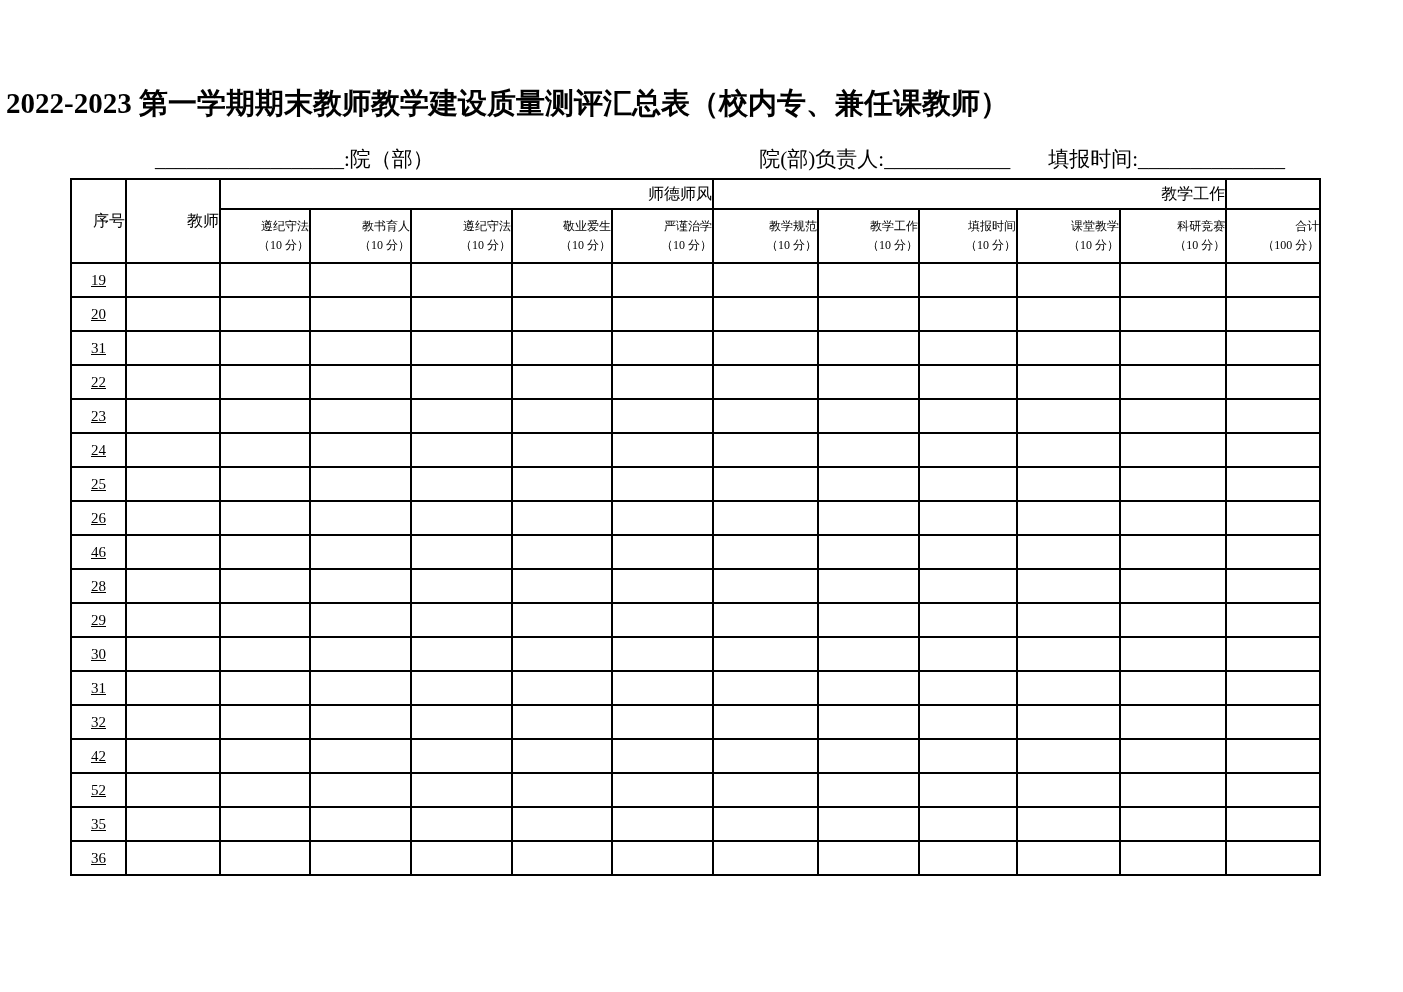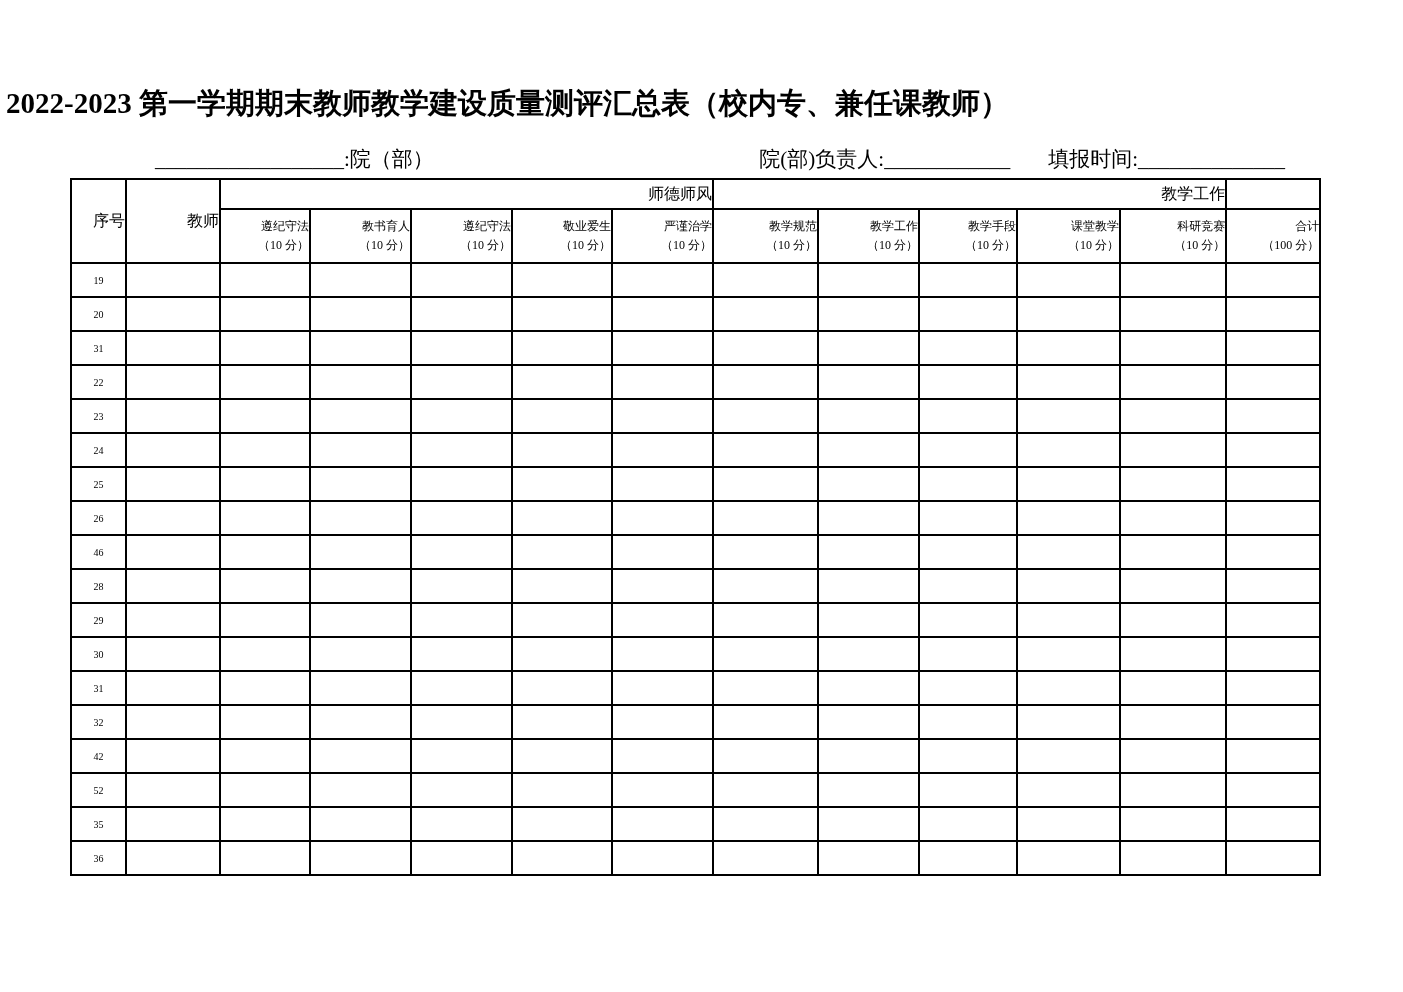--- a/index.html
+++ b/index.html
@@ -48,21 +48,21 @@
     padding: 0;
     text-align: center;
     vertical-align: middle;
     font-weight: normal;
     overflow: hidden;
   }
   tr.group-row th { height: 28px; font-size: 16px; text-align: right; }
   tr.col-row th   { height: 52px; font-size: 12px; line-height: 1.6; text-align: right; }
   tr.col-row th span { display: block; }
   tbody td { height: 32px; font-size: 16px; }
-  td.row-num { font-size: 10px; }
+  td.row-num { font-size: 15px; text-decoration: underline; }
 </style>
 </head>
 <body>
 
 <div class="page">
 
   <h1 class="title">2022-2023 第一学期期末教师教学建设质量测评汇总表（校内专、兼任课教师）</h1>
 
   <div class="meta-row">
     <span class="meta-left">__________________:院（部）</span>
@@ -118,21 +118,21 @@
         </th>
         <th>
           <span>教学规范</span>
           <span>（10 分）</span>
         </th>
         <th>
           <span>教学工作</span>
           <span>（10 分）</span>
         </th>
         <th>
-          <span>教学手段</span>
+          <span>填报时间</span>
           <span>（10 分）</span>
         </th>
         <th>
           <span>课堂教学</span>
           <span>（10 分）</span>
         </th>
         <th>
           <span>科研竞赛</span>
           <span>（10 分）</span>
         </th>

